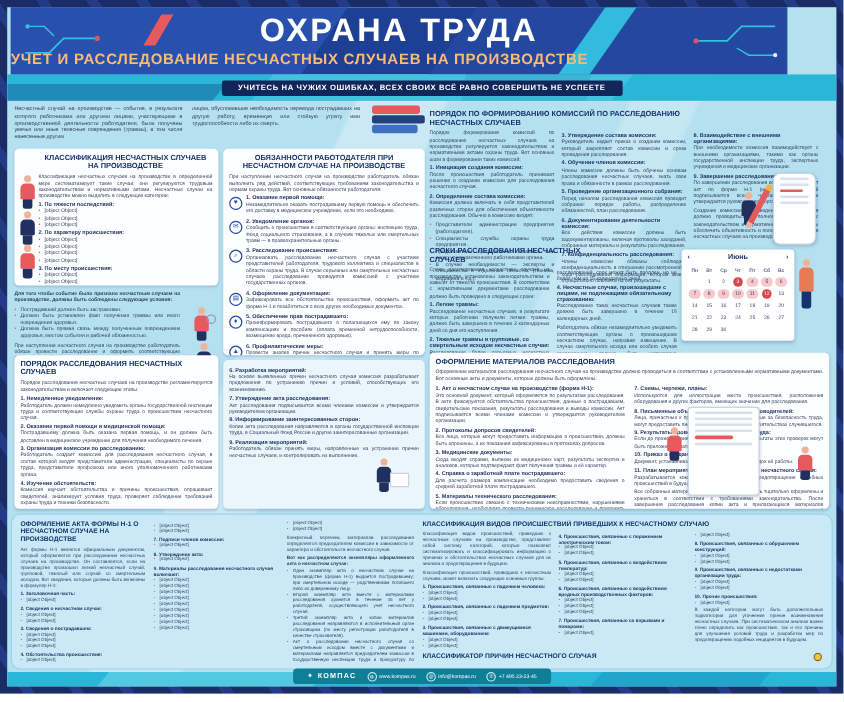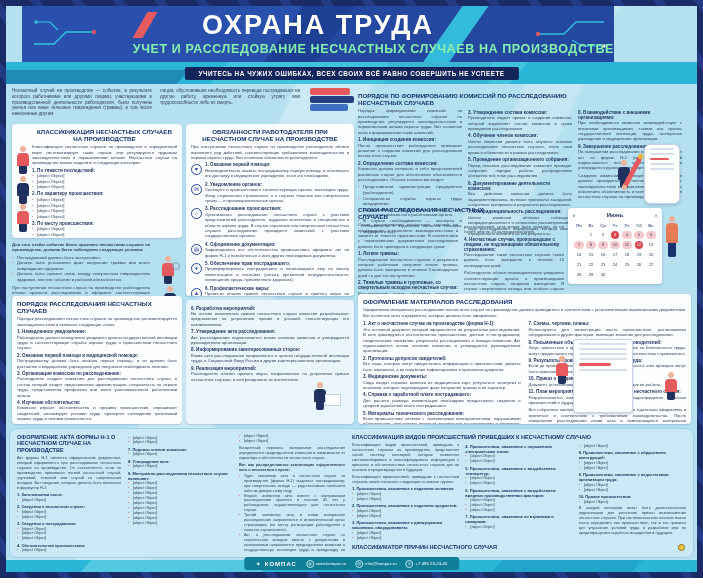--- a/index.html
+++ b/index.html
@@ -7,28 +7,28 @@
        font-family:"Liberation Sans","DejaVu Sans",sans-serif;color:#33415c;
        -webkit-font-smoothing:antialiased}
   .page{position:absolute;left:0;top:0;width:703px;height:585px;overflow:hidden}
   .frame{position:absolute;left:0;top:0;width:703px;height:578px;
          background:repeating-linear-gradient(55deg,#1b2b66 0 16px,#223b84 16px 24px,#1b2b66 24px 34px)}
   .inner{position:absolute;left:6px;top:6px;width:691px;height:566px;overflow:hidden;
          background:
            linear-gradient(115deg,rgba(255,255,255,0) 34%,rgba(255,255,255,.30) 34.5% 42%,rgba(255,255,255,0) 42.5% 58%,rgba(255,255,255,.22) 58.5% 64%,rgba(255,255,255,0) 64.5%),
            #b5e0f0}
   
-  .header{position:absolute;left:16px;top:0;width:592px;height:56px;background:#1d3f94;overflow:hidden}
+  .header{position:absolute;left:3px;top:0;width:647px;height:56px;background:#1d3f94;overflow:hidden}
   .header .hs1{position:absolute;left:-40px;top:-30px;width:300px;height:120px;background:#2a50ae;transform:skewX(-35deg)}
   .header .hs2{position:absolute;right:-60px;top:-40px;width:340px;height:140px;background:#24479f;transform:skewX(-35deg)}
   .header .hs3{position:absolute;right:150px;top:-10px;width:26px;height:90px;background:#35d0e8;opacity:.85;transform:skewX(-35deg)}
   .header .hs4{position:absolute;left:118px;top:6px;width:10px;height:26px;background:#e65a5e;transform:skewX(-30deg)}
   .h-title{position:absolute;left:0;right:0;top:4px;text-align:center;color:#fff;font-weight:bold;
            font-size:27px;letter-spacing:2px}
-  .h-sub{position:absolute;left:0;right:0;top:36px;text-align:right;color:#86efac;font-weight:bold;
+  .h-sub{position:absolute;left:0;right:0;top:36px;text-align:left;color:#fdba74;font-weight:bold;
          font-size:12.5px;letter-spacing:.6px}
   .circuit{position:absolute;opacity:.9}
   
   .cyanband{position:absolute;left:0;top:56px;width:691px;height:22px;
             background:linear-gradient(100deg,#2ab7d7 0 55%,#1e9dc4 55% 70%,#2ab7d7 70%);overflow:hidden}
   .cyanband .cb1{position:absolute;left:210px;top:-6px;width:300px;height:40px;background:#57cde4;transform:skewX(-40deg);opacity:.5}
   .cyanband .cb2{position:absolute;left:-30px;top:8px;width:200px;height:30px;background:#123a7d;transform:skewX(-40deg);opacity:.35}
   .banner{position:absolute;left:50%;top:61px;transform:translateX(-50%);background:#13265c;color:#fff;
           font-size:6.4px;font-weight:bold;letter-spacing:.5px;padding:3px 14px;border-radius:2px;white-space:nowrap;z-index:6}
   

